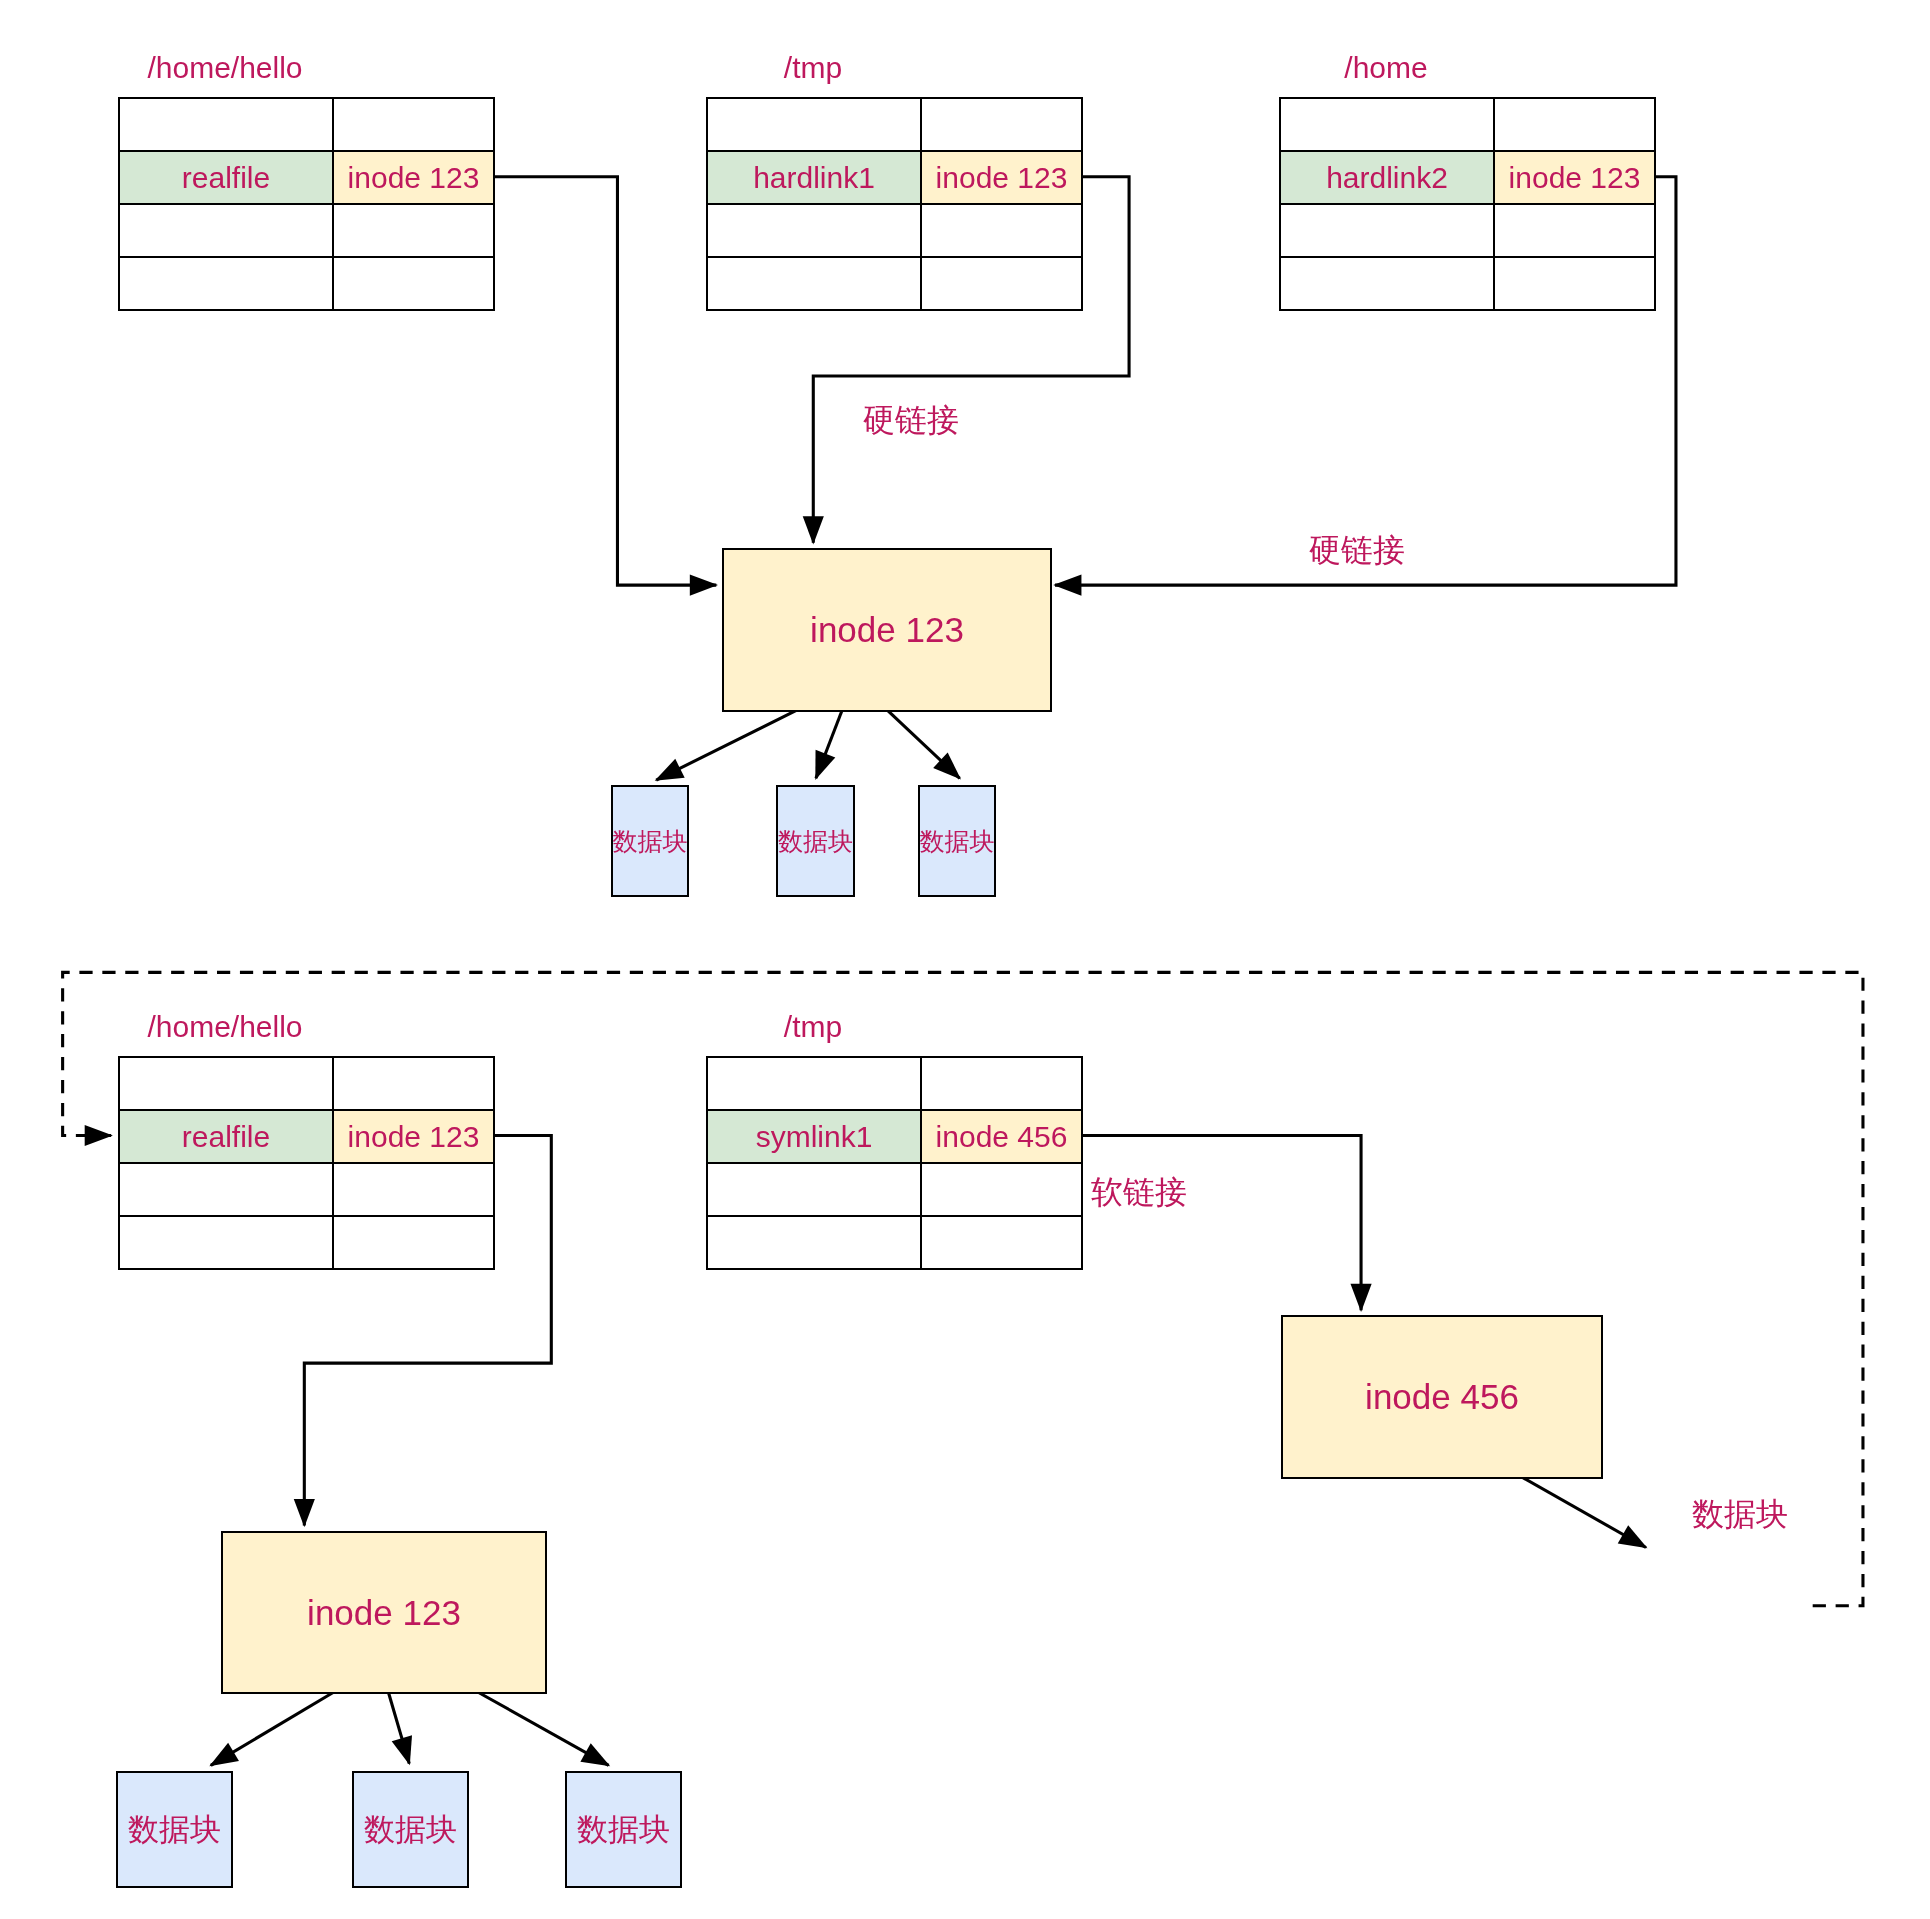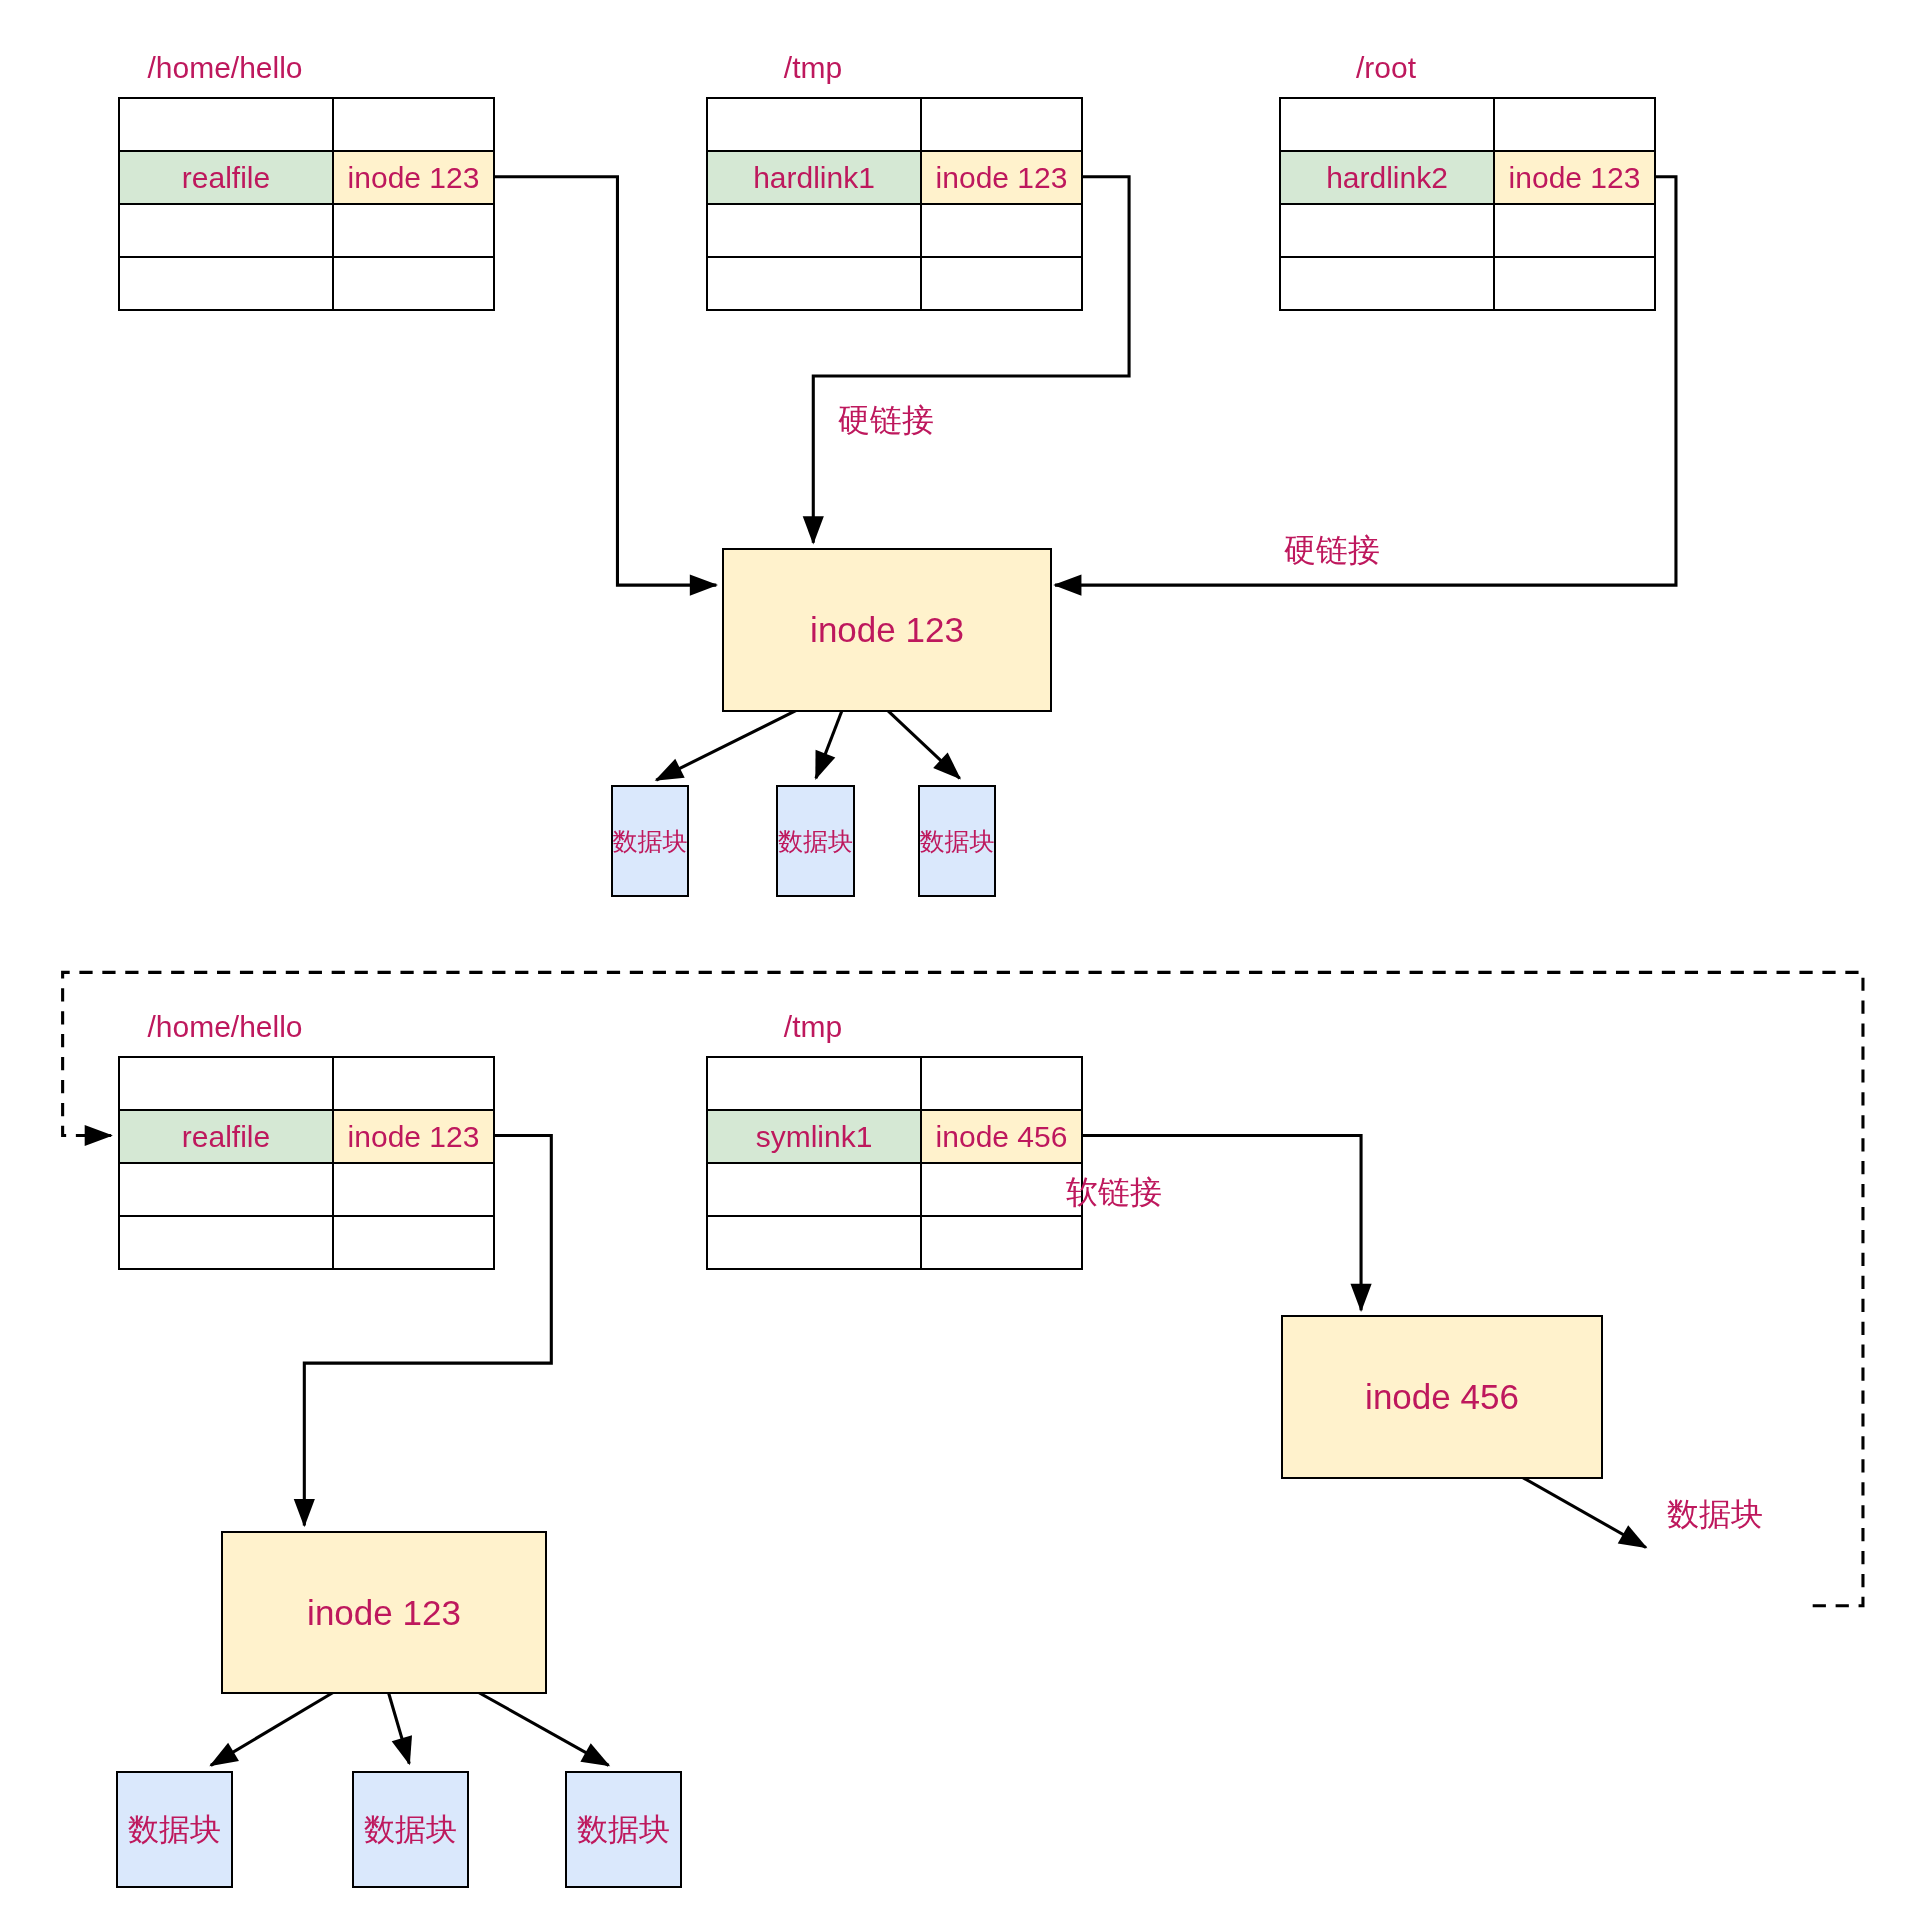--- a/index.html
+++ b/index.html
@@ -36,21 +36,21 @@
     position:absolute; border:2.6px solid var(--stroke); background:var(--green);
     display:flex; align-items:center; justify-content:center; font-size:29px; white-space:nowrap;
   }
   .datablock{
     position:absolute; border:2.6px solid var(--stroke); background:var(--blue);
     display:flex; align-items:center; justify-content:center; white-space:nowrap;
   }
   .datablock.small{font-size:25px;}
   .datablock.large{font-size:31px;}
   .linklabel{
-    position:absolute; font-size:32px; white-space:nowrap;
+    position:absolute; font-size:32px; white-space:nowrap;margin-left:25px;
   }
 </style>
 </head>
 <body>
 
 <div id="canvas">
 
   <svg id="wires" viewBox="0 0 2188 2176">
     <defs>
       <marker id="arr" markerUnits="userSpaceOnUse" markerWidth="40" markerHeight="30" refX="32" refY="14" orient="auto">
@@ -103,21 +103,21 @@
       <div class="cell green">hardlink1</div>
       <div class="cell yellow">inode 123</div>
       <div class="cell"></div>
       <div class="cell"></div>
       <div class="cell"></div>
       <div class="cell"></div>
     </div>
   </div>
 
   <div class="dtable" style="left:1279px; top:97px">
-    <div class="dtitle">/root</div>
+    <div class="dtitle">/home</div>
     <div class="grid">
       <div class="cell"></div>
       <div class="cell"></div>
       <div class="cell green">hardlink2</div>
       <div class="cell yellow">inode 123</div>
       <div class="cell"></div>
       <div class="cell"></div>
       <div class="cell"></div>
       <div class="cell"></div>
     </div>

